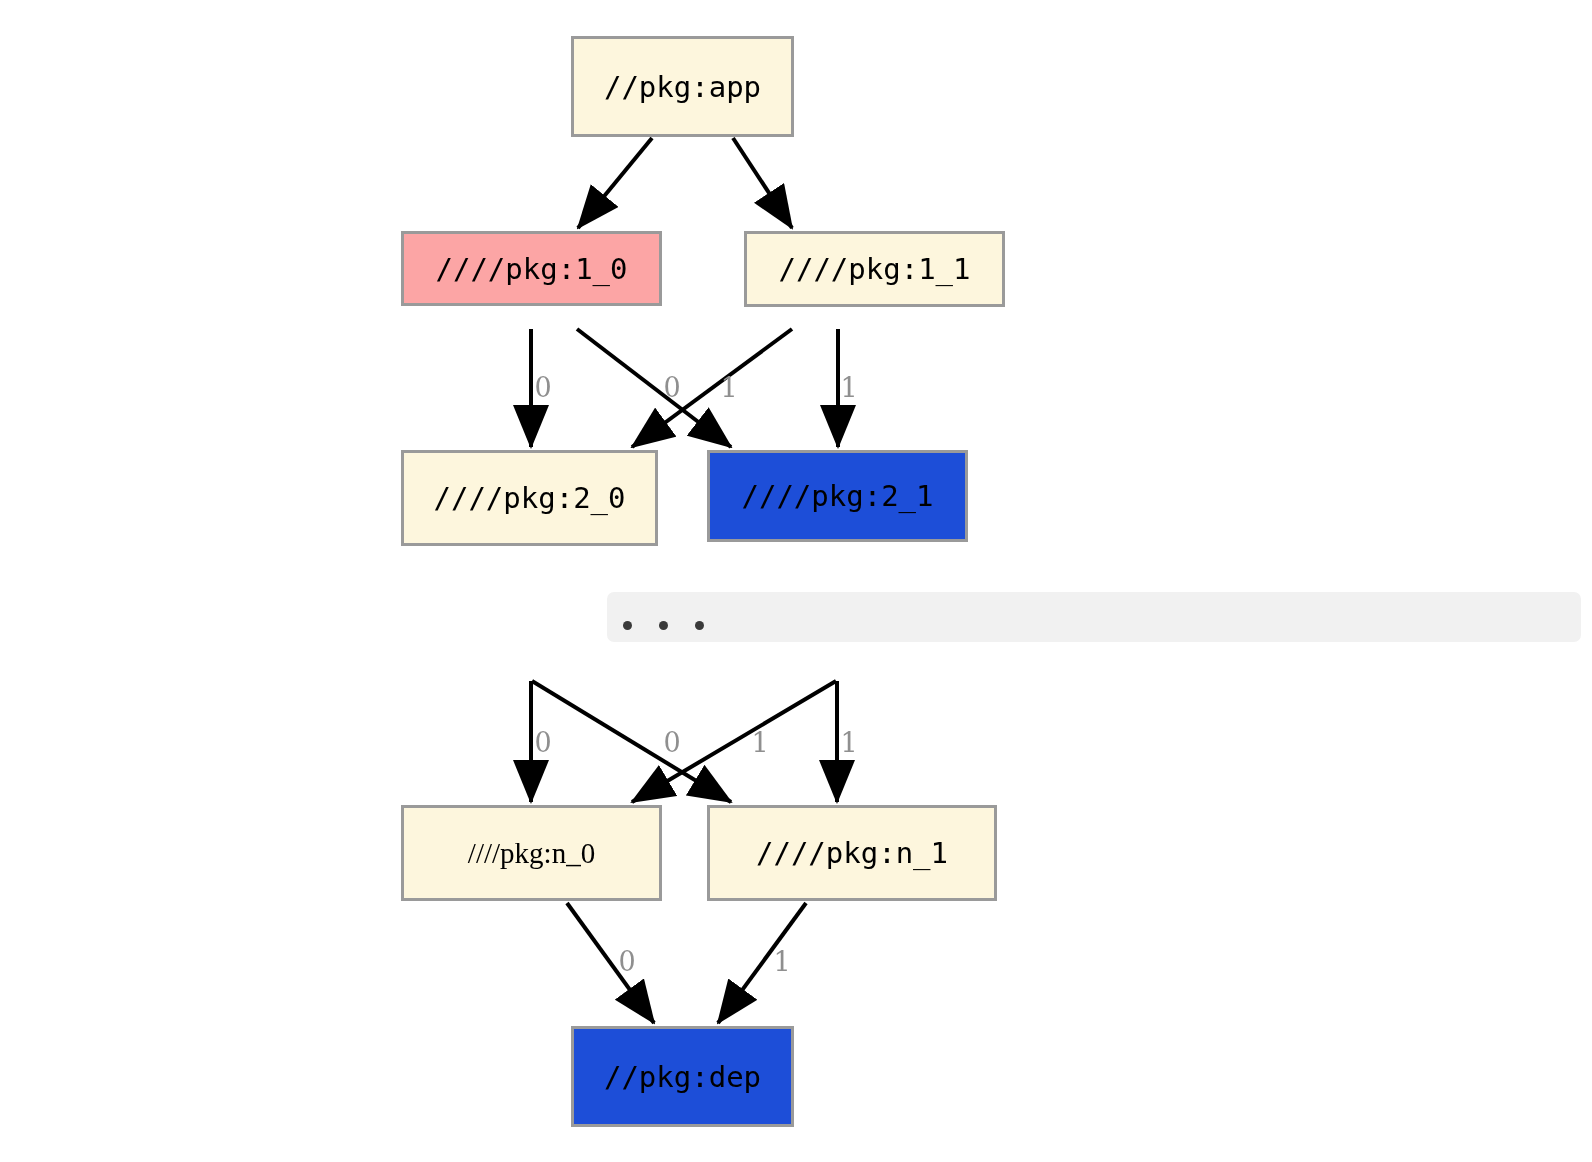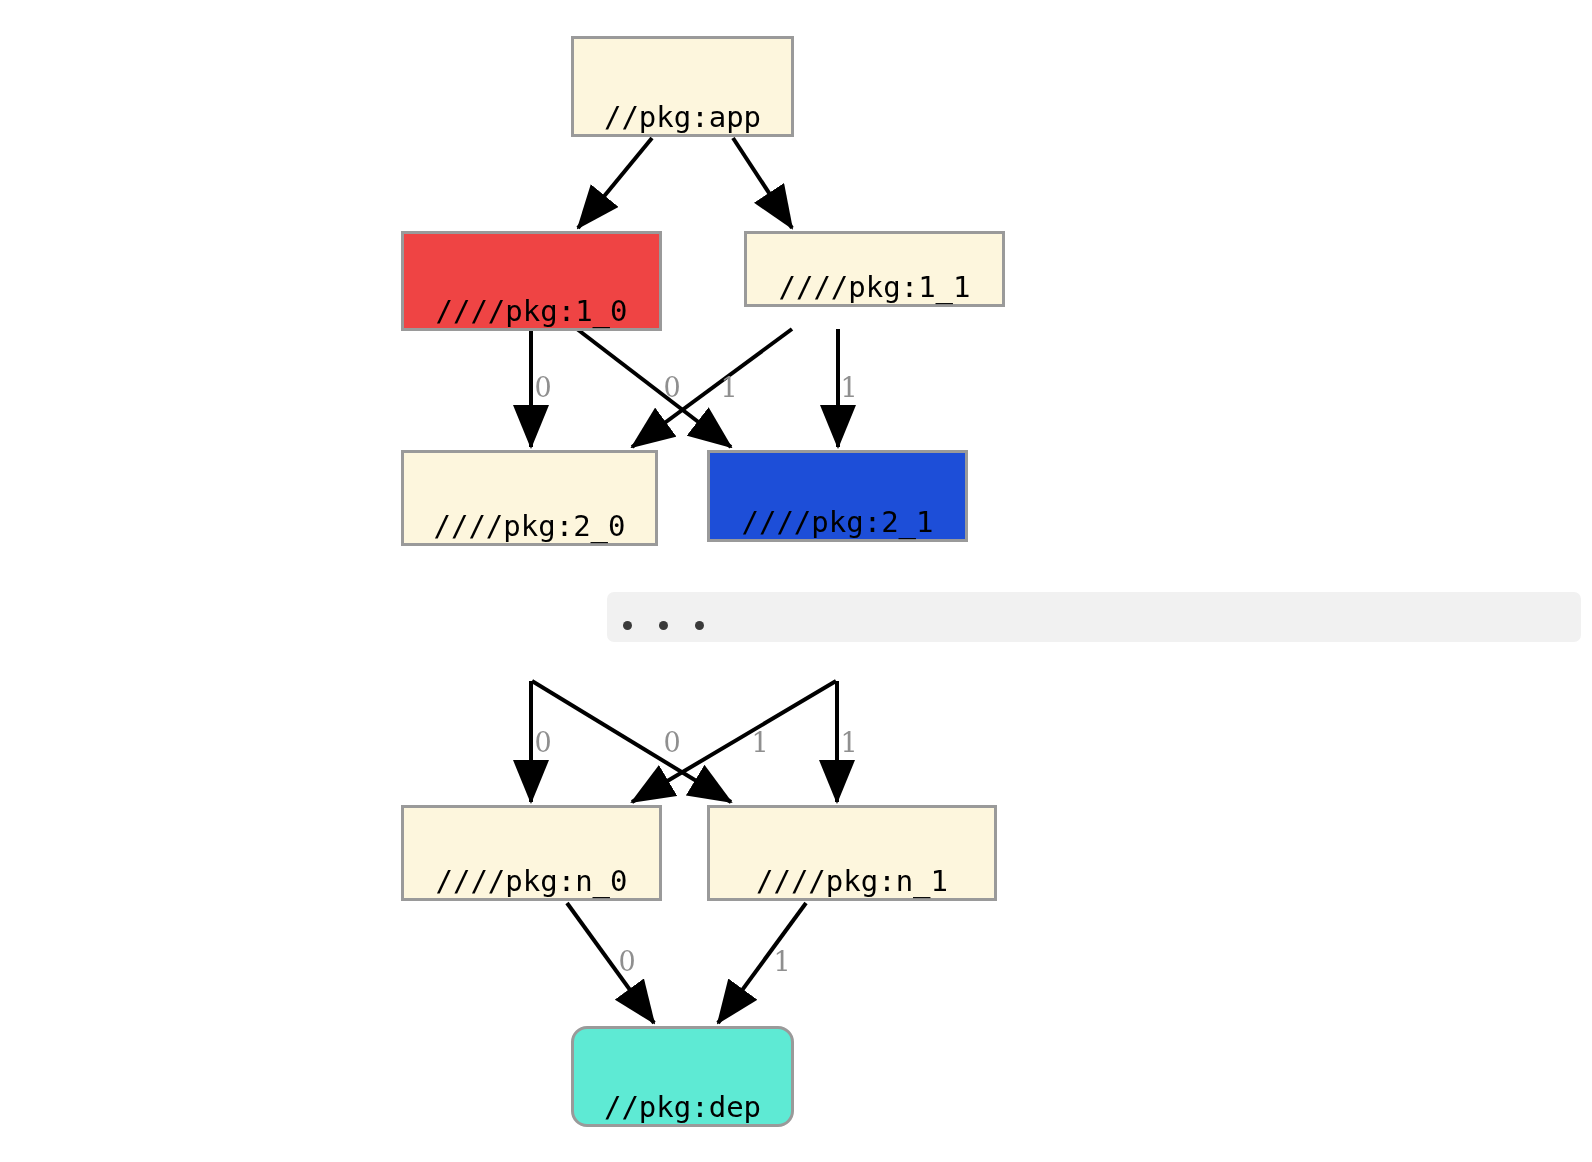--- a/index.html
+++ b/index.html
@@ -23,21 +23,21 @@
     top: 0;
     width: 1592px;
     height: 1162px;
   }
   .gnode {
     position: absolute;
     box-sizing: border-box;
     background: #fdf6dd;
     border: 3px solid #9a9a9a;
     display: flex;
-    align-items: flex-end;
+    align-items: center;
     justify-content: center;
     font-family: "DejaVu Sans Mono", "Liberation Mono", monospace;
     font-size: 29px;
     color: #000000;
     letter-spacing: 0px;
     white-space: nowrap;
   }
   .elide-band {
     position: absolute;
     background: #f1f1f1;
@@ -91,39 +91,39 @@
         <line x1="837" y1="681" x2="837" y2="802" stroke="#000000" stroke-width="4" marker-end="url(#arrowhead)"></line>
         <line x1="567" y1="903" x2="654" y2="1023" stroke="#000000" stroke-width="4" marker-end="url(#arrowhead)"></line>
         <line x1="806" y1="903" x2="718" y2="1023" stroke="#000000" stroke-width="4" marker-end="url(#arrowhead)"></line>
       </g>
   </svg>
 
   <div id="nodes-layer">
       <div class="gnode" style="left: 571px; top: 36px; width: 223px; height: 101px; background: rgb(253, 246, 221); border-color: rgb(154, 154, 154);">
         <span>//pkg:app</span>
       </div>
-      <div class="gnode" style="left: 401px; top: 231px; width: 261px; height: 100px; background: #ef4444; border-color: rgb(154, 154, 154);">
+      <div class="gnode" style="left: 401px; top: 231px; width: 261px; height: 75px; background: #fca5a5; border-color: rgb(154, 154, 154);">
         <span>////pkg:1_0</span>
       </div>
       <div class="gnode" style="left: 744px; top: 231px; width: 261px; height: 76px; background: rgb(253, 246, 221); border-color: rgb(154, 154, 154);">
         <span>////pkg:1_1</span>
       </div>
       <div class="gnode" style="left: 401px; top: 450px; width: 257px; height: 96px; background: rgb(253, 246, 221); border-color: rgb(154, 154, 154);">
         <span>////pkg:2_0</span>
       </div>
       <div class="gnode" style="left: 707px; top: 450px; width: 261px; height: 92px; background: #1d4ed8; border-color: rgb(154, 154, 154);">
         <span>////pkg:2_1</span>
       </div>
-      <div class="gnode" style="left: 401px; top: 805px; width: 261px; height: 96px; background: rgb(253, 246, 221); border-color: rgb(154, 154, 154);">
+      <div class="gnode" style="left: 401px; top: 805px; width: 261px; height: 96px; background: rgb(253, 246, 221); border-color: rgb(154, 154, 154); font-family: Liberation Serif, serif;">
         <span>////pkg:n_0</span>
       </div>
       <div class="gnode" style="left: 707px; top: 805px; width: 290px; height: 96px; background: rgb(253, 246, 221); border-color: rgb(154, 154, 154);">
         <span>////pkg:n_1</span>
       </div>
-      <div class="gnode" style="left: 571px; top: 1026px; width: 223px; height: 101px; background: #5eead4; border-color: rgb(154, 154, 154); border-radius: 16px;">
+      <div class="gnode" style="left: 571px; top: 1026px; width: 223px; height: 101px; background: #1d4ed8; border-color: rgb(154, 154, 154);">
         <span>//pkg:dep</span>
       </div>
     </div>
 
   <div id="labels-layer">
       <div class="edge-label" style="left: 543px; top: 387px; color: rgb(143, 143, 143);">0</div>
       <div class="edge-label" style="left: 672px; top: 387px; color: rgb(143, 143, 143);">0</div>
       <div class="edge-label" style="left: 729px; top: 387px; color: rgb(143, 143, 143);">1</div>
       <div class="edge-label" style="left: 849px; top: 387px; color: rgb(143, 143, 143);">1</div>
       <div class="edge-label" style="left: 543px; top: 742px; color: rgb(143, 143, 143);">0</div>

